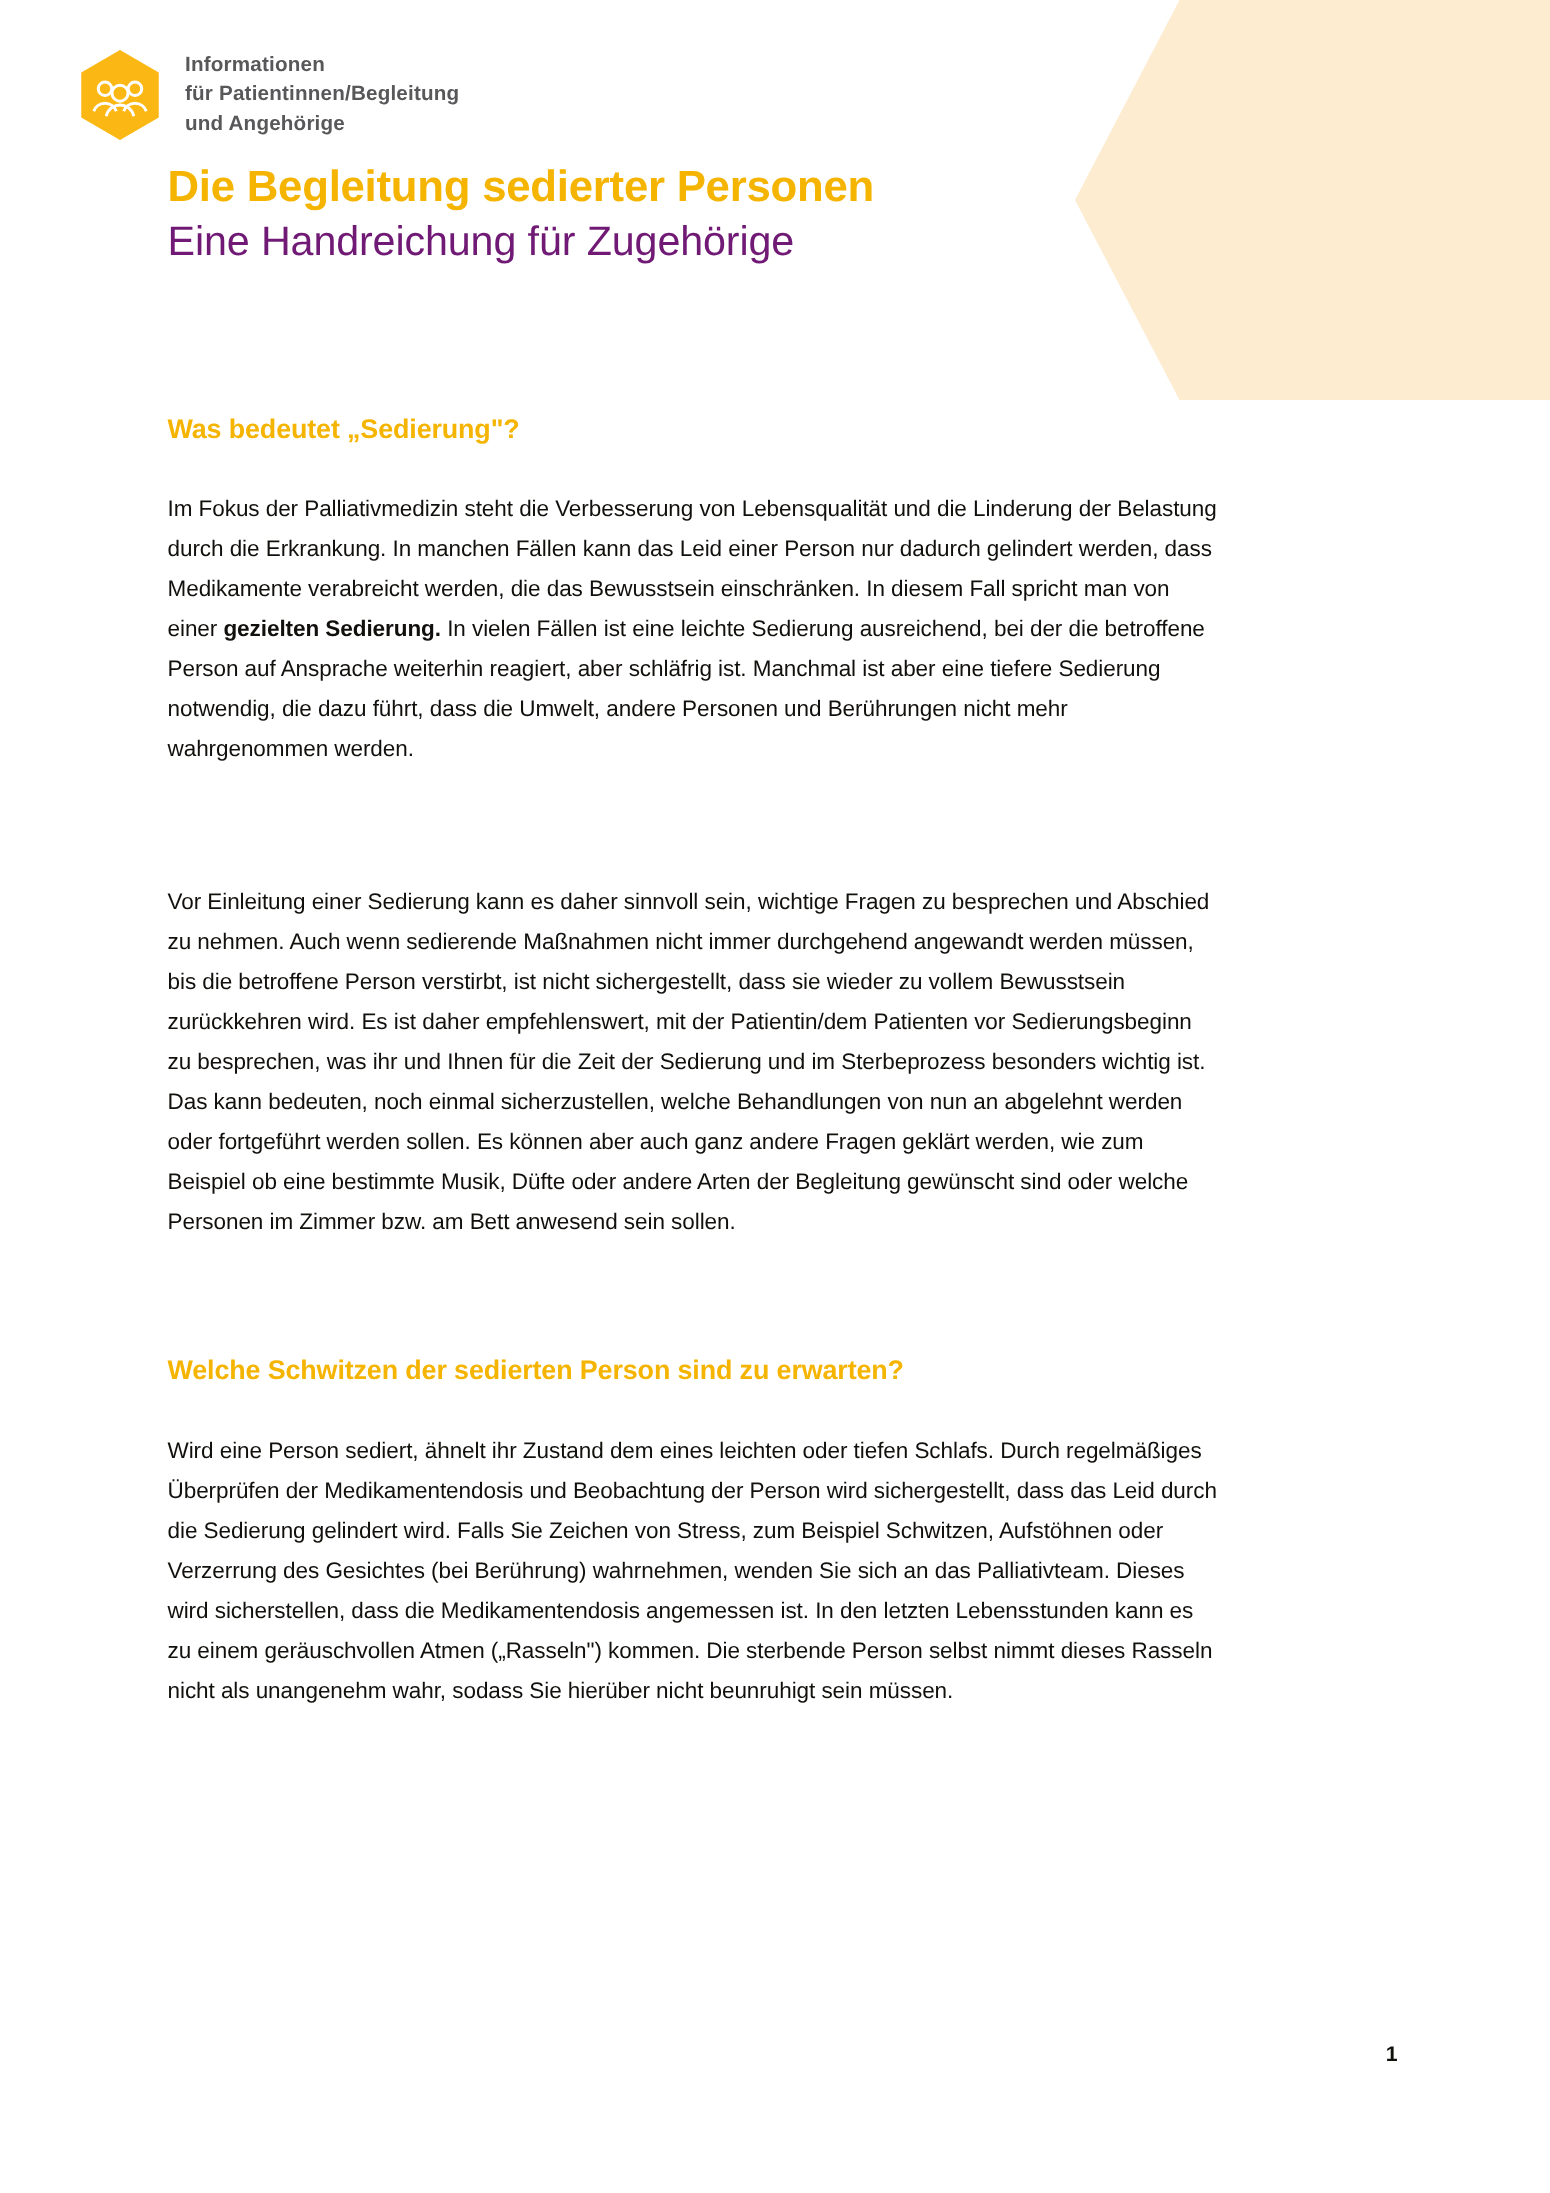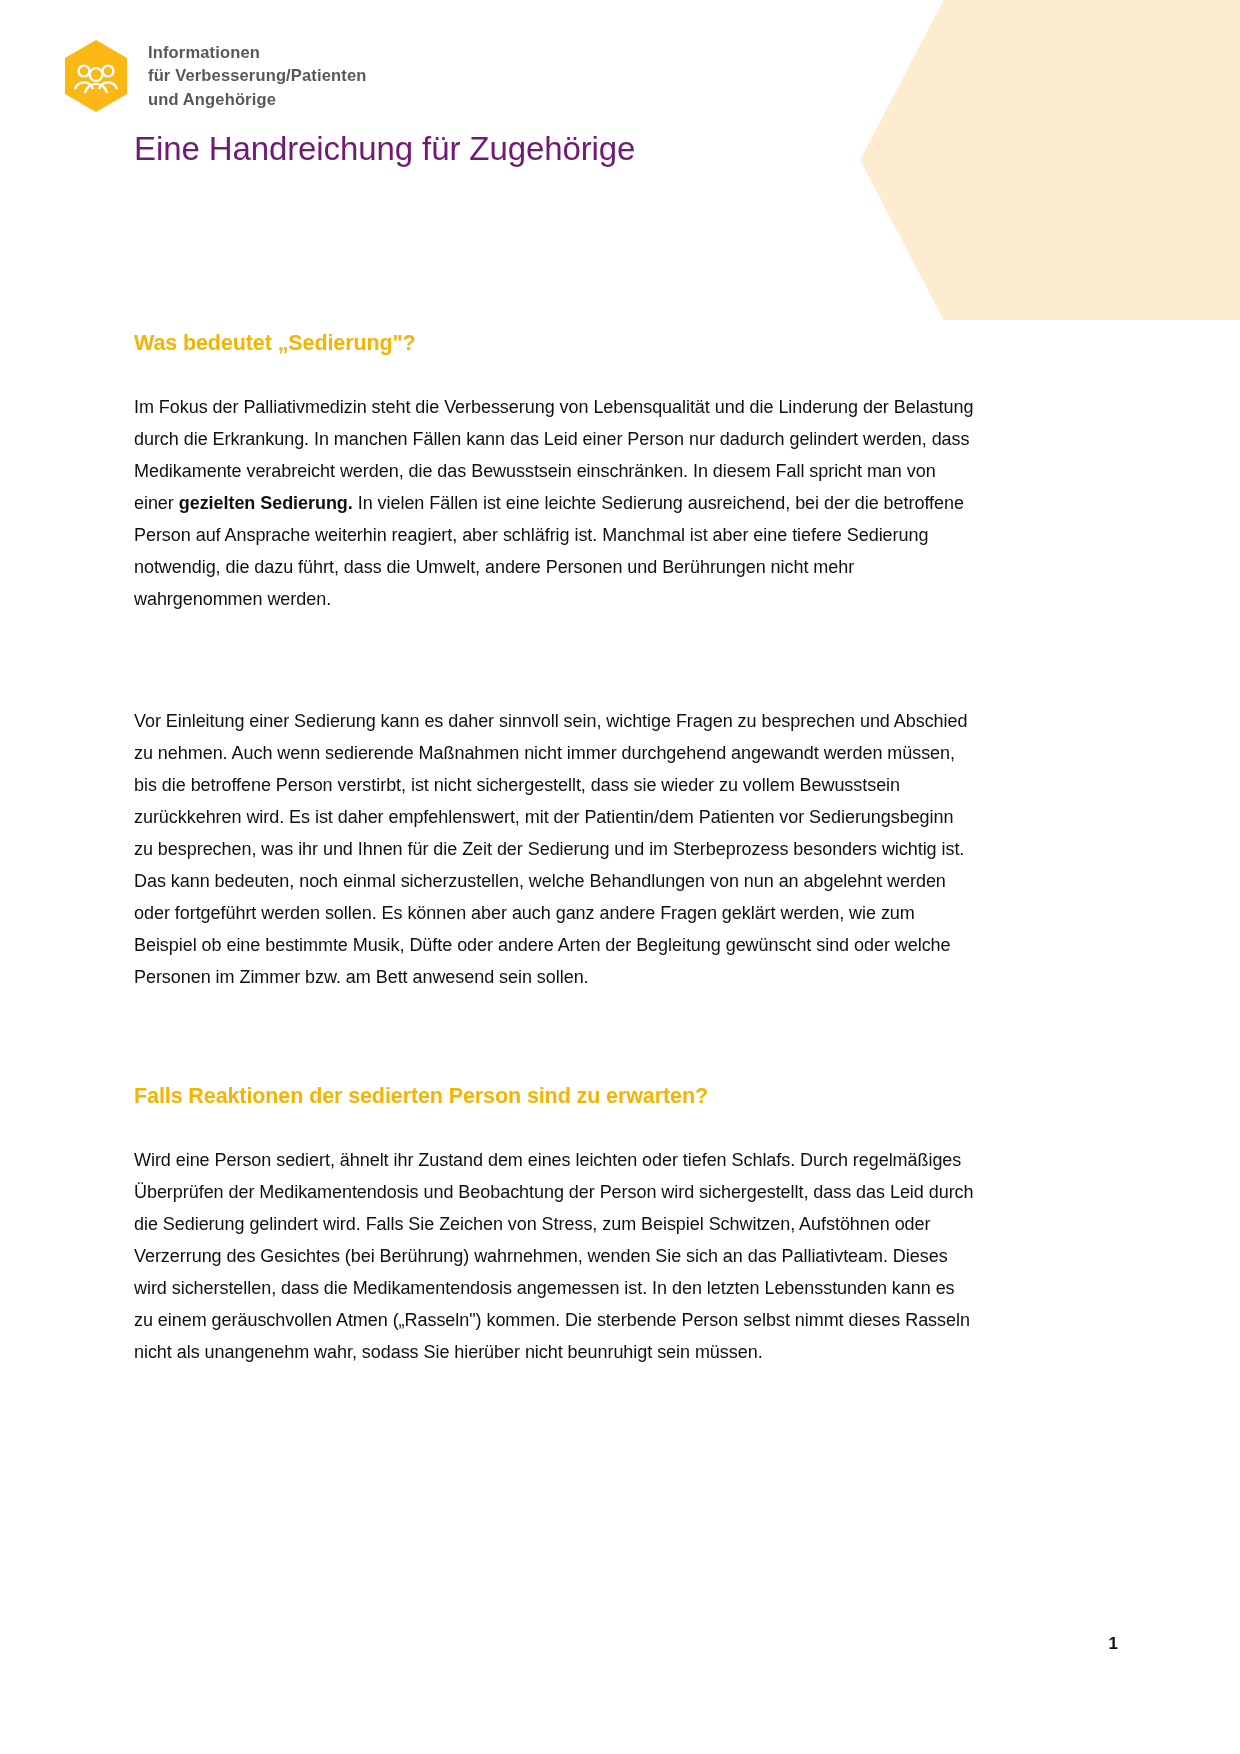--- a/index.html
+++ b/index.html
@@ -144,46 +144,47 @@
           <circle cx="46" cy="33" r="5.4"></circle>
           <circle cx="34" cy="36.5" r="6.4"></circle>
           <path d="M13 51 a9.5 9.5 0 0 1 18 0"></path>
           <path d="M37 51 a9.5 9.5 0 0 1 18 0"></path>
           <path d="M23 55 a11.2 11.2 0 0 1 22 0"></path>
         </g>
       </svg>
     </div>
     <div class="logo-lines">
       <div>Informationen</div>
-      <div>für Verbesserung/Patienten</div>
+      <div>für Patientinnen/Begleitung</div>
       <div>und Angehörige</div>
     </div>
   </div>
 
   <div class="title-wrap">
+    <div class="title-line">Die Begleitung sedierter Personen</div>
     <div class="subtitle-line">Eine Handreichung für Zugehörige</div>
   </div>
 
   <div class="content">
 
     <div class="section">
       <h2 class="section-heading">Was bedeutet „Sedierung"?</h2>
       <p class="body-text"><span>Im Fokus der Palliativmedizin steht die Verbesserung von Lebensqualität und die Linderung der Belastung durch die Erkrankung. In manchen Fällen kann das Leid einer Person nur dadurch gelindert werden, dass Medikamente verabreicht werden, die das Bewusstsein einschränken. In diesem Fall spricht man von einer </span><b>gezielten Sedierung.</b><span> In vielen Fällen ist eine leichte Sedierung ausreichend, bei der die betroffene Person auf Ansprache weiterhin reagiert, aber schläfrig ist. Manchmal ist aber eine tiefere Sedierung notwendig, die dazu führt, dass die Umwelt, andere Personen und Berührungen nicht mehr wahrgenommen werden.</span></p>
     </div>
 
     <div class="spacer-lg"></div>
 
     <div class="section">
       <p class="body-text">Vor Einleitung einer Sedierung kann es daher sinnvoll sein, wichtige Fragen zu besprechen und Abschied zu nehmen. Auch wenn sedierende Maßnahmen nicht immer durchgehend angewandt werden müssen, bis die betroffene Person verstirbt, ist nicht sichergestellt, dass sie wieder zu vollem Bewusstsein zurückkehren wird. Es ist daher empfehlenswert, mit der Patientin/dem Patienten vor Sedierungsbeginn zu besprechen, was ihr und Ihnen für die Zeit der Sedierung und im Sterbeprozess besonders wichtig ist. Das kann bedeuten, noch einmal sicherzustellen, welche Behandlungen von nun an abgelehnt werden oder fortgeführt werden sollen. Es können aber auch ganz andere Fragen geklärt werden, wie zum Beispiel ob eine bestimmte Musik, Düfte oder andere Arten der Begleitung gewünscht sind oder welche Personen im Zimmer bzw. am Bett anwesend sein sollen.</p>
     </div>
 
     <div class="spacer-lg"></div>
 
     <div class="section">
-      <h2 class="section-heading">Falls Reaktionen der sedierten Person sind zu erwarten?</h2>
+      <h2 class="section-heading">Welche Schwitzen der sedierten Person sind zu erwarten?</h2>
       <p class="body-text">Wird eine Person sediert, ähnelt ihr Zustand dem eines leichten oder tiefen Schlafs. Durch regelmäßiges Überprüfen der Medikamentendosis und Beobachtung der Person wird sichergestellt, dass das Leid durch die Sedierung gelindert wird. Falls Sie Zeichen von Stress, zum Beispiel Schwitzen, Aufstöhnen oder Verzerrung des Gesichtes (bei Berührung) wahrnehmen, wenden Sie sich an das Palliativteam. Dieses wird sicherstellen, dass die Medikamentendosis angemessen ist. In den letzten Lebensstunden kann es zu einem geräuschvollen Atmen („Rasseln") kommen. Die sterbende Person selbst nimmt dieses Rasseln nicht als unangenehm wahr, sodass Sie hierüber nicht beunruhigt sein müssen.</p>
     </div>
 
   </div>
 
   <div class="page-number">1</div>
 
 </div>
 
 </body></html>

